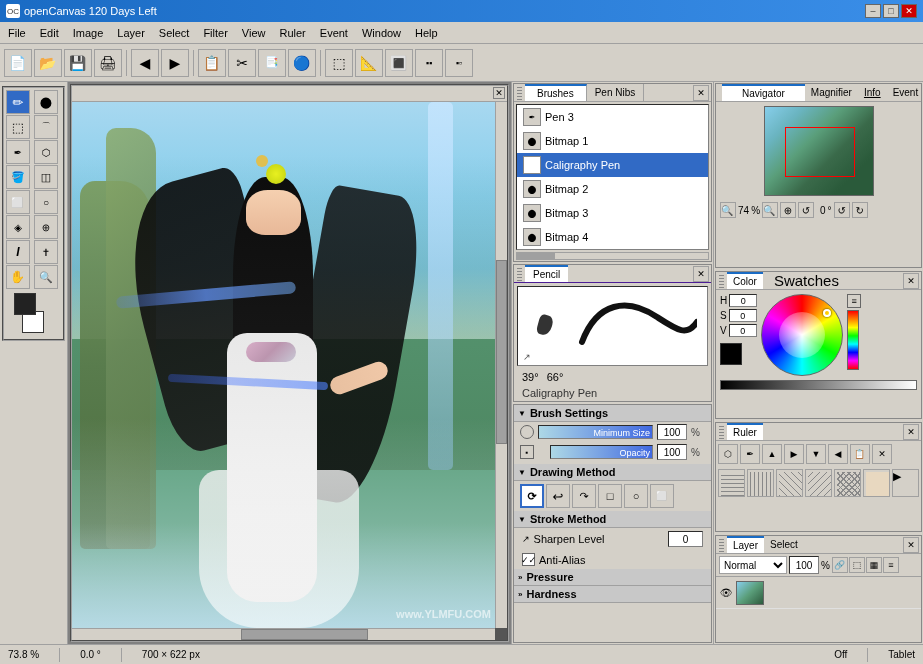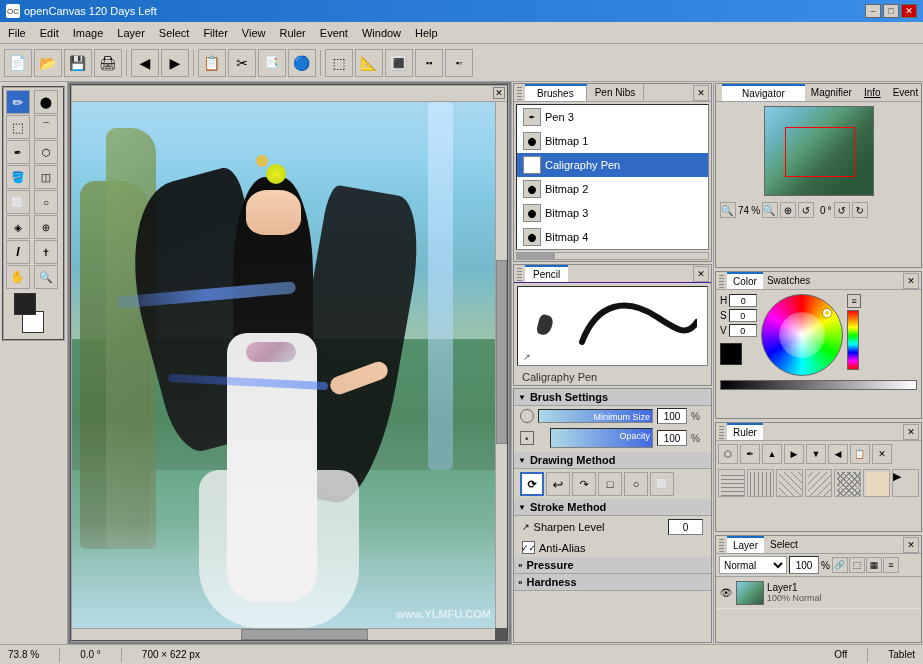--- a/index.html
+++ b/index.html
@@ -274,20 +274,24 @@
       <div style="height:80px; background:white; border:1px inset #808080; margin:3px; position:relative; display:flex; align-items:center;">
 
         <div style="position:absolute; left:20px; top:28px; width:14px; height:20px; background:#333; border-radius:30% 40% 50% 30%; transform:rotate(15deg);"></div>
 
         <svg width="120" height="60" style="position:absolute; right:10px; top:5px;">
           <path d="M 5 50 C 20 10, 50 5, 80 25 C 100 38, 110 45, 120 30" stroke="#111" stroke-width="6" fill="none" stroke-linecap="round" stroke-linejoin="round"></path>
         </svg>
 
         <div style="position:absolute; left:5px; bottom:3px; font-size:9px; color:#555;">↗</div>
       </div>
+      <div style="display:flex; gap:8px; padding:2px 8px; font-size:11px;">
+        <span>39°</span>
+        <span>66°</span>
+      </div>
       <div style="padding:2px 8px; font-size:11px; color:#333;">Caligraphy Pen</div>
     </div>
 
     <div class="panel-outer" style="border:1px solid #888; margin:1px; background:#d4d0c8; flex:1; overflow-y:auto;">
 
       <div class="section-toggle">
         <span class="section-arrow">▼</span>
         <span>Brush Settings</span>
       </div>
 
@@ -296,21 +300,21 @@
         <div class="bs-circle-btn"></div>
         <div style="flex:1; height:14px; background:linear-gradient(to right, #add8e6 0%, #4169e1 100%); border:1px inset #808080; position:relative;">
           <span style="position:absolute;right:2px;top:0;font-size:9px;color:white;line-height:14px;">Minimum Size</span>
         </div>
         <input class="bs-input" value="100" style="width: 30px; height: 16px; border: 1px inset rgb(128, 128, 128); text-align: center; font-size: 10px;">
         <span class="bs-unit">%</span>
       </div>
 
       <div class="bs-row">
         <div class="bs-sq-btn">▪</div>
-        <div style="flex:1; height:20px; background:linear-gradient(to right, #add8e6, #4169e1); border:1px inset #808080; position:relative;margin-left:12px;">
+        <div style="flex:1; height:14px; background:linear-gradient(to right, #add8e6, #4169e1); border:1px inset #808080; position:relative;margin-left:12px;">
           <span style="position:absolute;right:2px;top:0;font-size:9px;color:white;line-height:14px;">Opacity</span>
         </div>
         <input class="bs-input" value="100" style="width: 30px; height: 16px; border: 1px inset rgb(128, 128, 128); text-align: center; font-size: 10px;">
         <span class="bs-unit">%</span>
       </div>
 
       <div class="section-toggle" style="margin-top:2px;">
         <span class="section-arrow">▼</span>
         <span>Drawing Method</span>
       </div>
@@ -379,21 +383,21 @@
         <span>°</span>
         <div style="width:16px;height:16px;background:#d4d0c8;border:1px solid #a0a0a0;display:flex;align-items:center;justify-content:center;font-size:10px;cursor:pointer;">↺</div>
         <div style="width:16px;height:16px;background:#d4d0c8;border:1px solid #a0a0a0;display:flex;align-items:center;justify-content:center;font-size:10px;cursor:pointer;">↻</div>
       </div>
     </div>
 
     <div class="panel-outer" style="border:1px solid #888; margin:1px; background:#d4d0c8; height:148px;">
       <div style="background:#d4d0c8; display:flex; align-items:center; border-bottom:1px solid #a0a0a0; height:18px;">
         <div style="width:5px; height:14px; background:repeating-linear-gradient(0deg,#888,#888 1px,transparent 1px,transparent 3px); margin:0 3px;"></div>
         <div style="padding:1px 6px;font-size:10px;background:white;border-top:2px solid #1a6bc4;height:100%;display:flex;align-items:center;">Color</div>
-        <div style="padding:1px 4px;font-size:10px;height:100%;display:flex;align-items:center;">Swatches</div>
+        <div style="padding:1px 11px;font-size:15px;height:100%;display:flex;align-items:center;">Swatches</div>
         <div style="margin-left:auto;width:16px;height:16px;background:#d4d0c8;border:1px solid #a0a0a0;display:flex;align-items:center;justify-content:center;font-size:9px;cursor:pointer;margin-right:2px;">✕</div>
       </div>
       <div style="display:flex; padding:4px; gap:4px;">
 
         <div style="display:flex; flex-direction:column; gap:2px; font-size:10px;">
           <div style="display:flex; align-items:center; gap:2px;">
             <span>H</span>
             <input style="width: 28px; height: 13px; border: 1px inset rgb(128, 128, 128); font-size: 9px; text-align: center;" value="0">
           </div>
           <div style="display:flex; align-items:center; gap:2px;">
@@ -486,24 +490,20 @@
           <div style="width:16px;height:16px;background:#d4d0c8;border:1px solid #a0a0a0;display:flex;align-items:center;justify-content:center;font-size:9px;cursor:pointer;">🔗</div>
           <div style="width:16px;height:16px;background:#d4d0c8;border:1px solid #a0a0a0;display:flex;align-items:center;justify-content:center;font-size:9px;cursor:pointer;">⬚</div>
           <div style="width:16px;height:16px;background:#d4d0c8;border:1px solid #a0a0a0;display:flex;align-items:center;justify-content:center;font-size:9px;cursor:pointer;">▦</div>
           <div style="width:16px;height:16px;background:#d4d0c8;border:1px solid #a0a0a0;display:flex;align-items:center;justify-content:center;font-size:9px;cursor:pointer;">≡</div>
         </div>
       </div>
 
       <div style="display:flex; align-items:center; gap:3px; padding:2px 3px; height:32px; background:#d4d0c8; border-bottom:1px solid #e0e0e0;">
         <div style="width:14px;height:14px;display:flex;align-items:center;justify-content:center;font-size:10px;cursor:pointer;">👁</div>
         <div style="width:28px;height:24px;background:linear-gradient(135deg, #87ceeb 0%, #5a9e7a 50%, #2d5a3d 100%);border:1px solid #666;flex-shrink:0;"></div>
-        <div style="font-size:10px;flex:1;">
-          <div style="font-size:10px;">Layer1</div>
-          <div style="font-size:9px;color:#555;">100% Normal</div>
-        </div>
       </div>
     </div>
   </div>
 </div>
 
 <div class="status-bar" style="height:20px; background:#d4d0c8; border-top:1px solid #a0a0a0; display:flex; align-items:center; padding:0 8px; font-size:10px; ">
   <span>73.8 %</span>
   <div class="status-sep" style="width:1px;height:14px;background:#a0a0a0;"></div>
   <span>0.0 °</span>
   <div class="status-sep" style="width:1px;height:14px;background:#a0a0a0;"></div>

